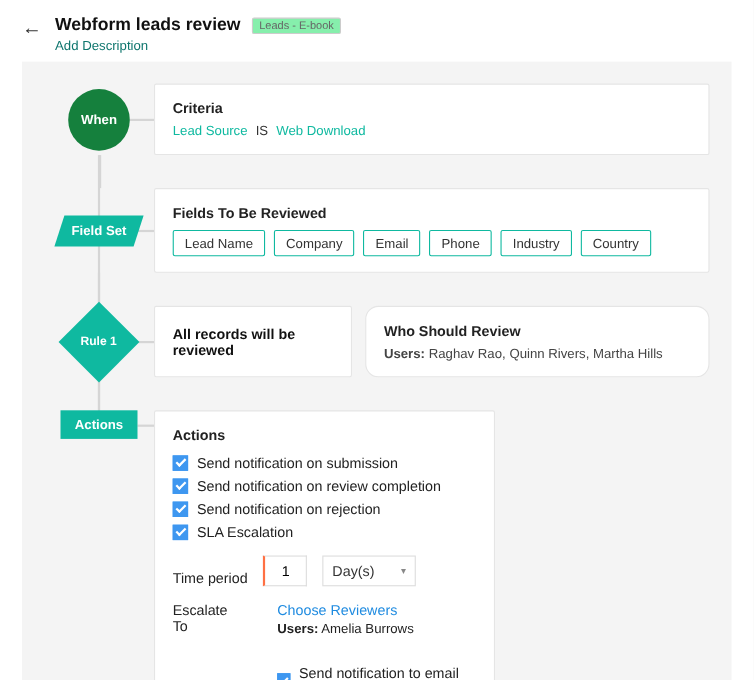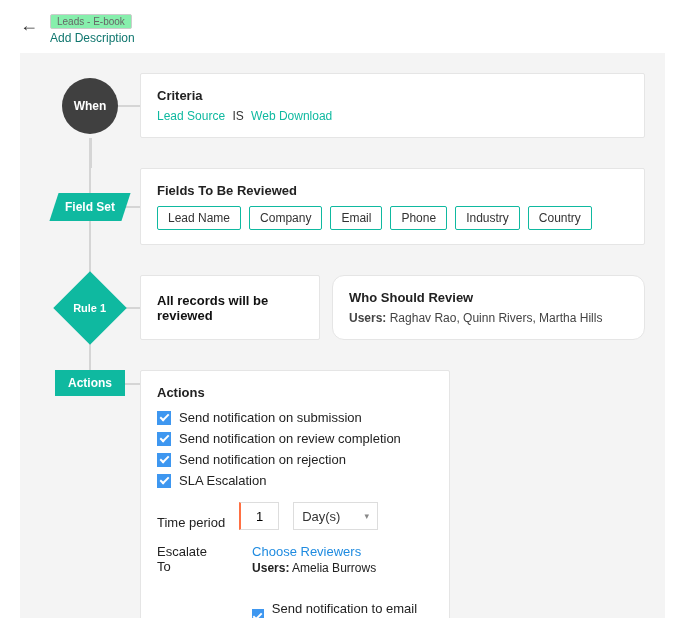--- a/index.html
+++ b/index.html
@@ -10,21 +10,21 @@
     .header-main { flex: 1; }
     .title-row { display: flex; align-items: center; gap: 10px; }
     .page-title { font-size: 16px; font-weight: 700; color: #111; }
     .title-badge { font-size: 10px; color: #666; border: 1px solid #ccc; padding: 1px 6px; border-radius: 2px; background: #86efac; }
     .add-desc { font-size: 12px; color: #0f766e; cursor: pointer; margin-top: 2px; display: inline-block; }
     .canvas { background: #f4f4f4; margin: 0 20px 20px 20px; padding: 20px 20px 20px 20px; position: relative; }
     .flow-row { display: flex; align-items: stretch; position: relative; margin-bottom: 30px; }
     .flow-row:last-child { margin-bottom: 0; }
     .node-col { width: 100px; display: flex; align-items: center; justify-content: center; position: relative; flex-shrink: 0; }
     .node { z-index: 1; color: #fff; font-weight: 600; font-size: 12px; display: flex; align-items: center; justify-content: center; text-align: center; }
-    .node-circle { width: 56px; height: 56px; border-radius: 50%; background: #404040; }
+    .node-circle { width: 56px; height: 56px; border-radius: 50%; background: #15803d; }
     .node-parallelogram { width: 72px; height: 28px; background: #0fb9a0; transform: skewX(-18deg); }
     .node-parallelogram span { transform: skewX(18deg); display: inline-block; }
     .node-diamond { width: 52px; height: 52px; background: #0fb9a0; transform: rotate(45deg); }
     .node-diamond span { transform: rotate(-45deg); display: inline-block; font-size: 11px; }
     .node-rect { width: 70px; height: 26px; background: #0fb9a0; }
     .card-col { flex: 1; display: flex; gap: 12px; }
     .card { background: #fff; border: 1px solid #e5e5e5; border-radius: 2px; padding: 14px 16px; flex: 1; position: relative; }
     .card-title { font-weight: 700; font-size: 13px; margin-bottom: 6px; color: #222; }
     .criteria-line { font-size: 12px; }
     .link-teal { color: #0fb9a0; cursor: pointer; }
@@ -55,20 +55,21 @@
     .ch-line { position: absolute; height: 2px; background: #d5d5d5; }
   </style>
 </head>
 <body>
 
 <div class="page">
   <div class="header">
     <span class="back-arrow">←</span>
     <div class="header-main">
       <div class="title-row">
+        <span class="page-title">Webform leads review</span>
         <span class="title-badge">Leads - E-book</span>
       </div>
       <span class="add-desc">Add Description</span>
     </div>
   </div>
 
   <div class="canvas">
 
     <div class="flow-row">
       <div class="node-col">

